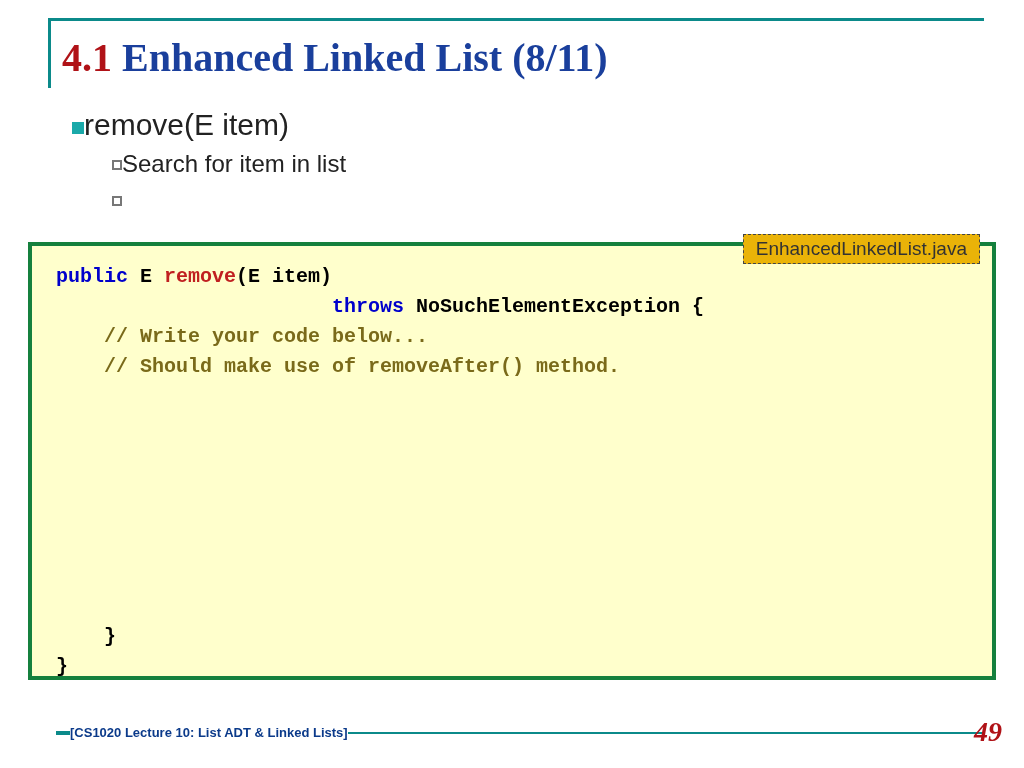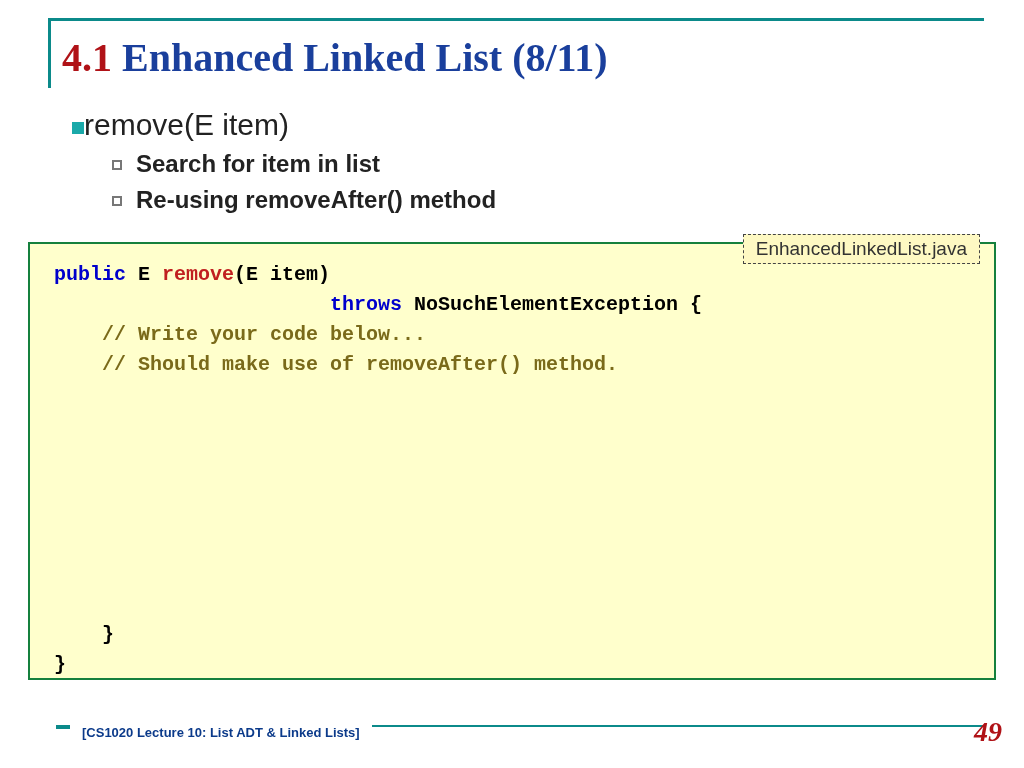--- a/index.html
+++ b/index.html
@@ -51,72 +51,70 @@
     margin-top: 14px;
     flex: none;
   }
   .b1 .txt {
     font-size: 30px;
     color: #222;
   }
   .b2 {
     display: flex;
     align-items: flex-start;
-    gap: 14px;
     margin-left: 40px;
     margin-top: 8px;
-    font-weight: bold;
   }
   .b2 .sq {
     width: 10px; height: 10px;
     border: 2px solid #777;
     margin-top: 10px;
     flex: none;
   }
   .b2 .txt {
     font-size: 24px;
     color: #222;
   }
   .codebox {
     position: absolute;
     left: 28px;
     right: 28px;
     top: 242px;
     height: 438px;
     background: #ffffcc;
-    border: 2px solid #15803d;
+    border: 4px solid #15803d;
     padding: 16px 24px;
     font-family: "Courier New", Courier, monospace;
     font-size: 20px;
     font-weight: bold;
     color: #000;
     line-height: 1.5;
     white-space: pre;
   }
   .kw { color: #0000cc; }
   .nm { color: #c02020; }
   .cm { color: #7a6a1a; }
   .filetag {
     position: absolute;
     right: 44px;
     top: 234px;
-    background: #fef9c3;
+    background: #eab308;
     border: 1.5px dashed #444;
     padding: 3px 12px;
     font-size: 19px;
     color: #333;
     z-index: 5;
   }
   .footer {
     position: absolute;
     left: 56px;
     right: 40px;
     bottom: 28px;
     display: flex;
-    gap: 12px;
+    align-items: center;
   }
   .footer .dash { width: 14px; height: 4px; background: #0b8a8a; flex: none; }
   .footer .ftxt {
     color: #0b3a8a;
     font-weight: bold;
     font-size: 13px;
     flex: none;
   }
   .footer .hr { flex: 1; border-top: 2px solid #0b8a8a; }
   .pagenum {
@@ -147,21 +145,20 @@
     <div class="b1">
       <div class="sq"></div>
       <div class="txt">remove(E item)</div>
     </div>
     <div class="b2">
       <div class="sq"></div>
       <div class="txt">Search for item in list</div>
     </div>
     <div class="b2">
       <div class="sq"></div>
-      <div class="txt">Re-using removeAfter() method</div>
     </div>
   </div>
 
   <div class="filetag">EnhancedLinkedList.java</div>
 
   <div class="codebox"><span><span class="kw">public</span><span> E </span><span class="nm">remove</span><span>(E item)</span></span>
 <span><span>                       </span><span class="kw">throws</span><span> NoSuchElementException {</span></span>
 <span class="cm">    // Write your code below...</span>
 <span class="cm">    // Should make use of removeAfter() method.</span>
 

